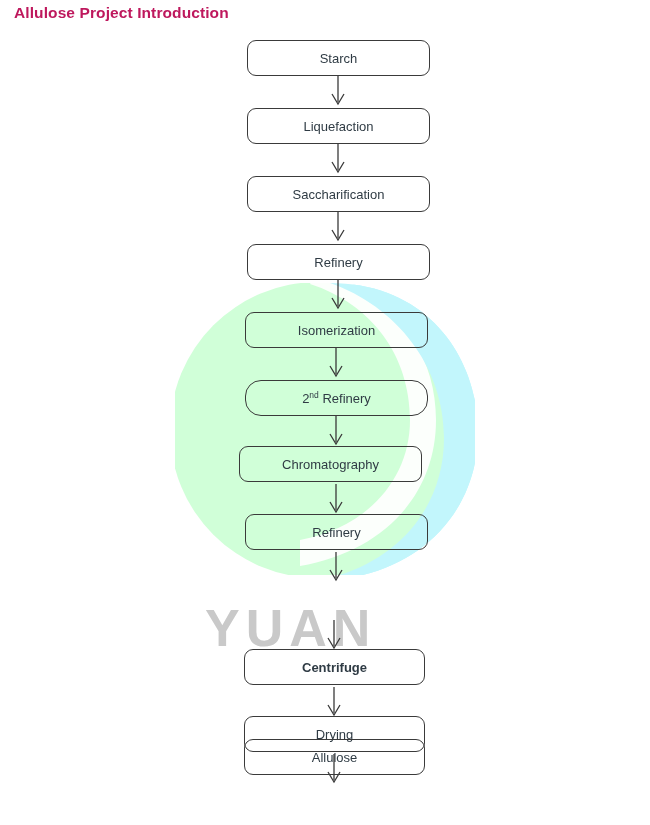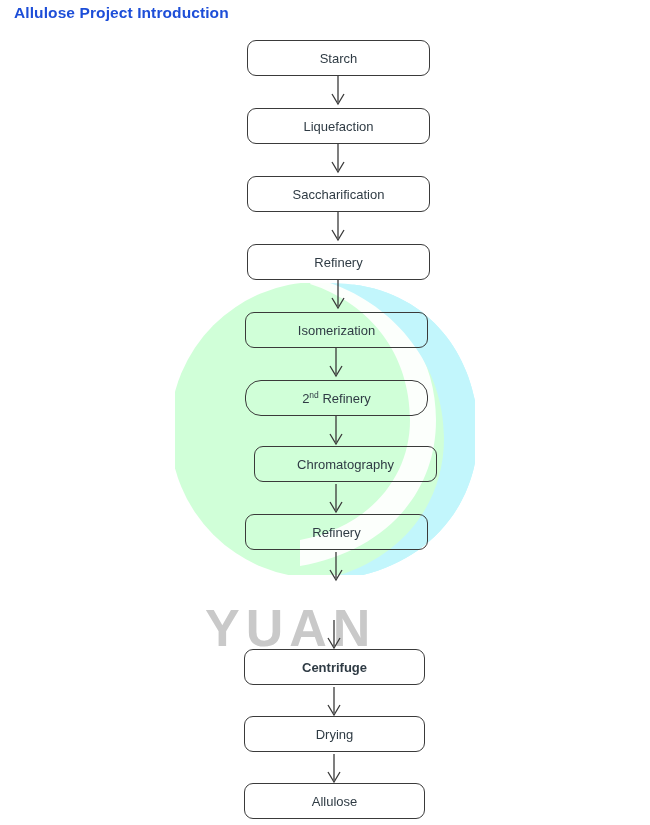--- a/index.html
+++ b/index.html
@@ -16,21 +16,21 @@
     -webkit-font-smoothing: antialiased;
   }
 
   
   #page-title {
     position: absolute;
     left: 14px;
     top: 4px;
     font-size: 15.5px;
     font-weight: bold;
-    color: #1d4ed8;
+    color: #be185d;
     letter-spacing: 0.1px;
     white-space: nowrap;
   }
 
   
   #watermark {
     position: absolute;
     left: 0;
     top: 0;
     width: 650px;
@@ -184,34 +184,34 @@
   </div>
 
   <div class="node" style="left:245px; top:312px; width:183px; height:36px;">
     <span>Isomerization</span>
   </div>
 
   <div class="node" style="left:245px; top:380px; width:183px; height:36px;border-radius:16px;">
     <span><span>2</span><sup>nd</sup><span> Refinery</span></span>
   </div>
 
-  <div class="node" style="left:254px; top:446px; width:183px; height:36px;border-radius:9px;">
+  <div class="node" style="left:239px; top:446px; width:183px; height:36px;border-radius:9px;">
     <span>Chromatography</span>
   </div>
 
   <div class="node" style="left:245px; top:514px; width:183px; height:36px;">
     <span>Refinery</span>
   </div>
 
 
   <div class="node" style="left:244px; top:649px; width:181px; height:36px;font-weight:bold;">
     <span>Centrifuge</span>
   </div>
 
   <div class="node" style="left:244px; top:716px; width:181px; height:36px;">
     <span>Drying</span>
   </div>
 
-  <div class="node" style="left:244px; top:783px; width:181px; height:36px;">
+  <div class="node" style="left:244px; top:739px; width:181px; height:36px;">
     <span>Allulose</span>
   </div>
 
 </div>
 
 </body></html>

